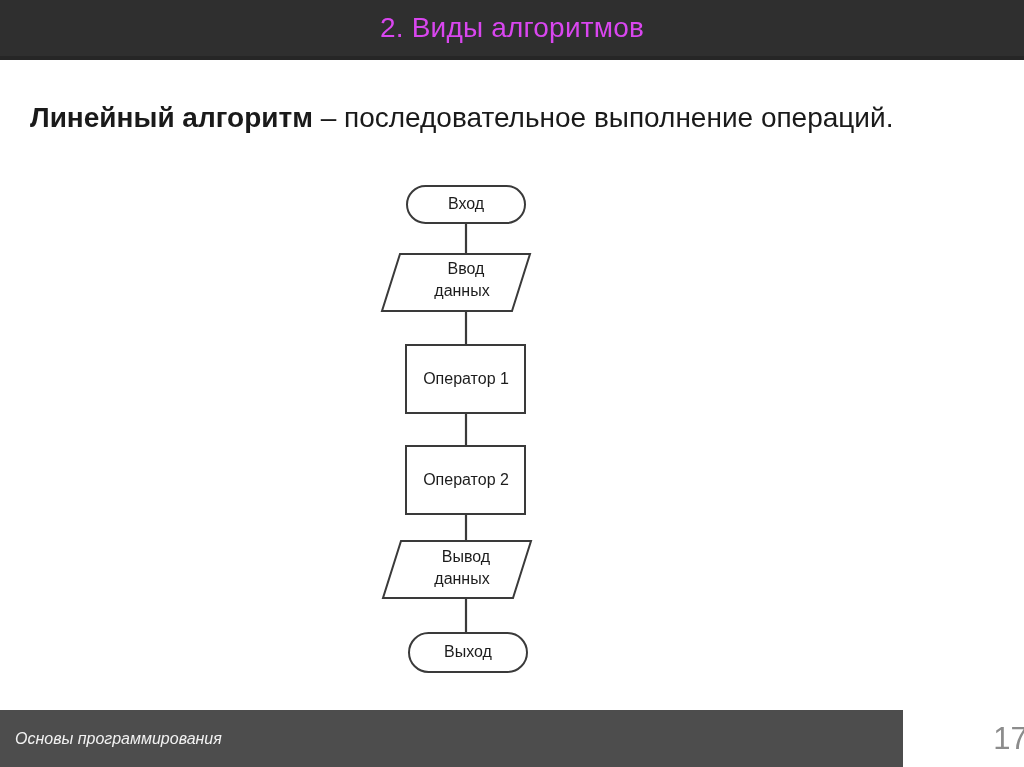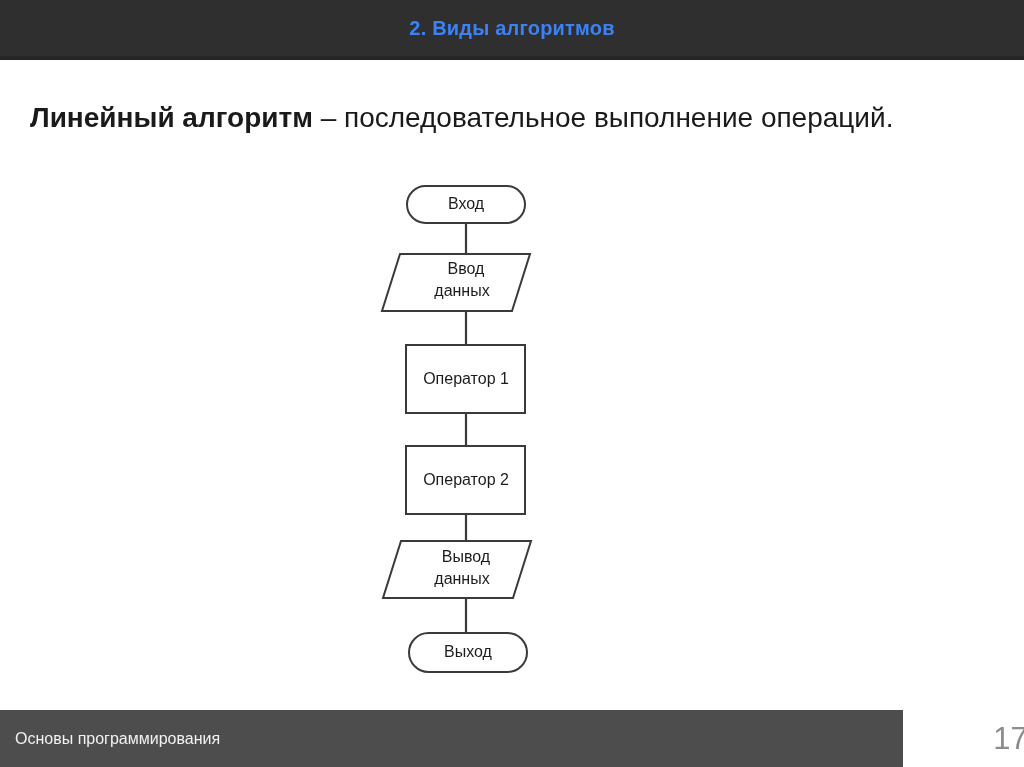--- a/index.html
+++ b/index.html
@@ -24,23 +24,23 @@
     width: 1024px;
     height: 60px;
     background: #2f2f2f;
     border-bottom: 4px solid #262626;
     display: flex;
     align-items: center;
     justify-content: center;
     box-sizing: border-box;
   }
   .title-text {
-    color: #3b82f6;
-    font-size: 20px;
-    font-weight: 700;
+    color: #d946ef;
+    font-size: 28px;
+    font-weight: 400;
     letter-spacing: 0.2px;
     line-height: 1;
     white-space: nowrap;
   }
 
   
   .lead {
     position: absolute;
     left: 30px;
     top: 100px;
@@ -94,20 +94,21 @@
     display: flex;
     align-items: center;
     box-sizing: border-box;
   }
   .footer-text {
     color: #f2f2f2;
     font-size: 16px;
     padding-left: 15px;
     line-height: 1;
     white-space: nowrap;
+    font-style: italic;
   }
   .page-number {
     position: absolute;
     left: 903px;
     top: 710px;
     width: 121px;
     height: 57px;
     display: flex;
     align-items: center;
     justify-content: center;

